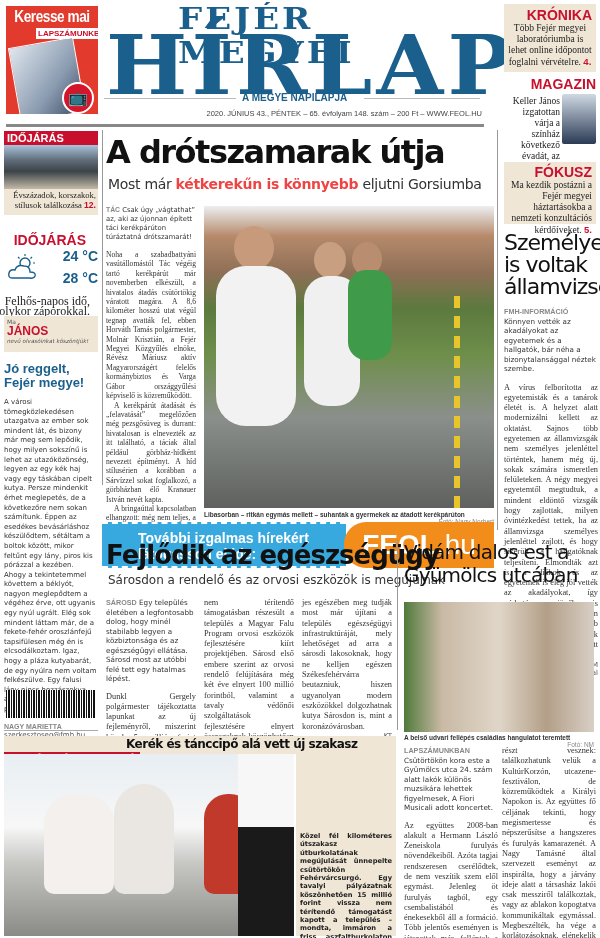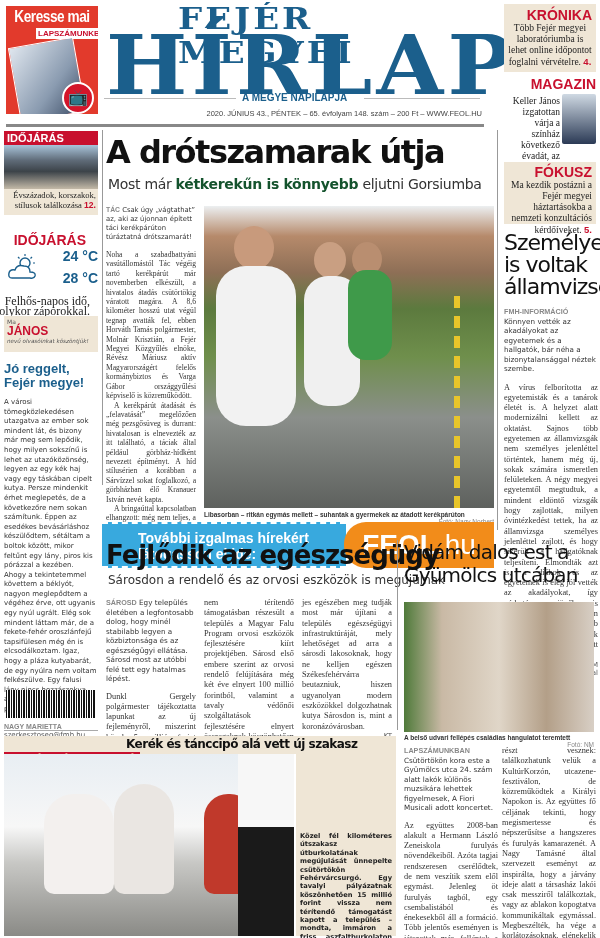--- a/index.html
+++ b/index.html
@@ -1,21 +1,21 @@
 <!DOCTYPE html>
 <html><head>
 <meta charset="utf-8">
 <style>
   *{box-sizing:border-box;margin:0;padding:0}
   body{width:600px;height:938px;background:#fff;position:relative;overflow:hidden;font-family:"Liberation Serif",serif;color:#222}
   .abs{position:absolute}
   .sans{font-family:"DejaVu Sans","Liberation Sans",sans-serif}
   .cond{font-family:"Liberation Sans",sans-serif}
   .red{color:#c8102e}
-  .blue{color:#14532d}
+  .blue{color:#ef4444}
 
   
   #promo{left:6px;top:6px;width:92px;height:108px;background:#e23a2c;overflow:hidden}
   #promo .t1{position:absolute;left:0;right:0;top:2px;text-align:center;color:#fff;font:bold 16px "Liberation Sans",sans-serif;letter-spacing:-0.5px;transform:scaleX(.85)}
   #promo .t2{position:absolute;left:30px;top:22px;background:#fff;color:#c8102e;font:bold 8px "Liberation Sans",sans-serif;padding:1px 2px}
   #promo .mag{position:absolute;left:8px;top:36px;width:66px;height:76px;background:linear-gradient(135deg,#dfe6ee,#8a9bb0 60%,#3a4a63);transform:rotate(-10deg);border:1px solid #fff}
   #promo .tv{position:absolute;left:56px;top:76px;width:32px;height:32px;border-radius:50%;background:#d4152a;border:2px solid #fff;color:#fff;font-size:16px;line-height:28px;text-align:center}
   #logo{left:104px;top:2px;width:378px;height:118px}
   #logo .top{position:absolute;left:74px;top:0;font:bold 34px "DejaVu Serif",serif;color:#1b5f8c;letter-spacing:3px;transform:scaleY(.85);transform-origin:top left}
   #logo .big{position:absolute;left:2px;top:22px;font:bold 82px "DejaVu Serif",serif;color:#1b5f8c;letter-spacing:4px;line-height:1;transform:scaleX(1.05);transform-origin:left}

